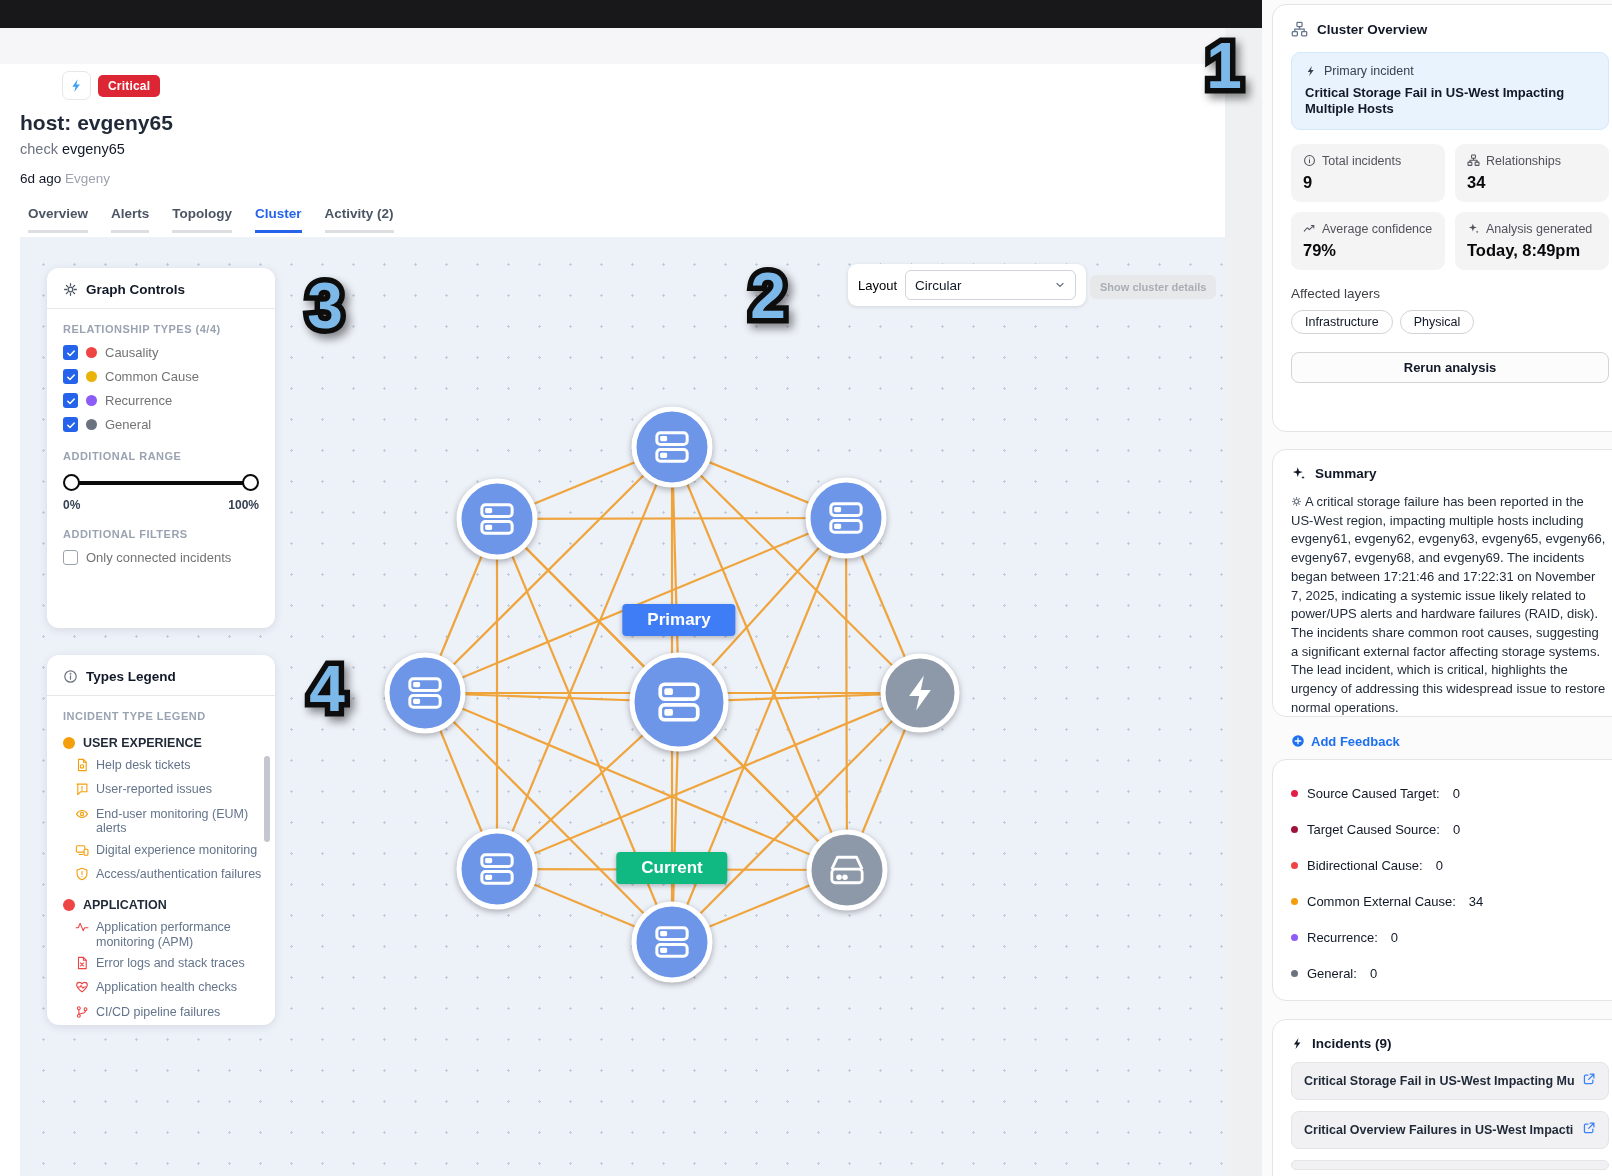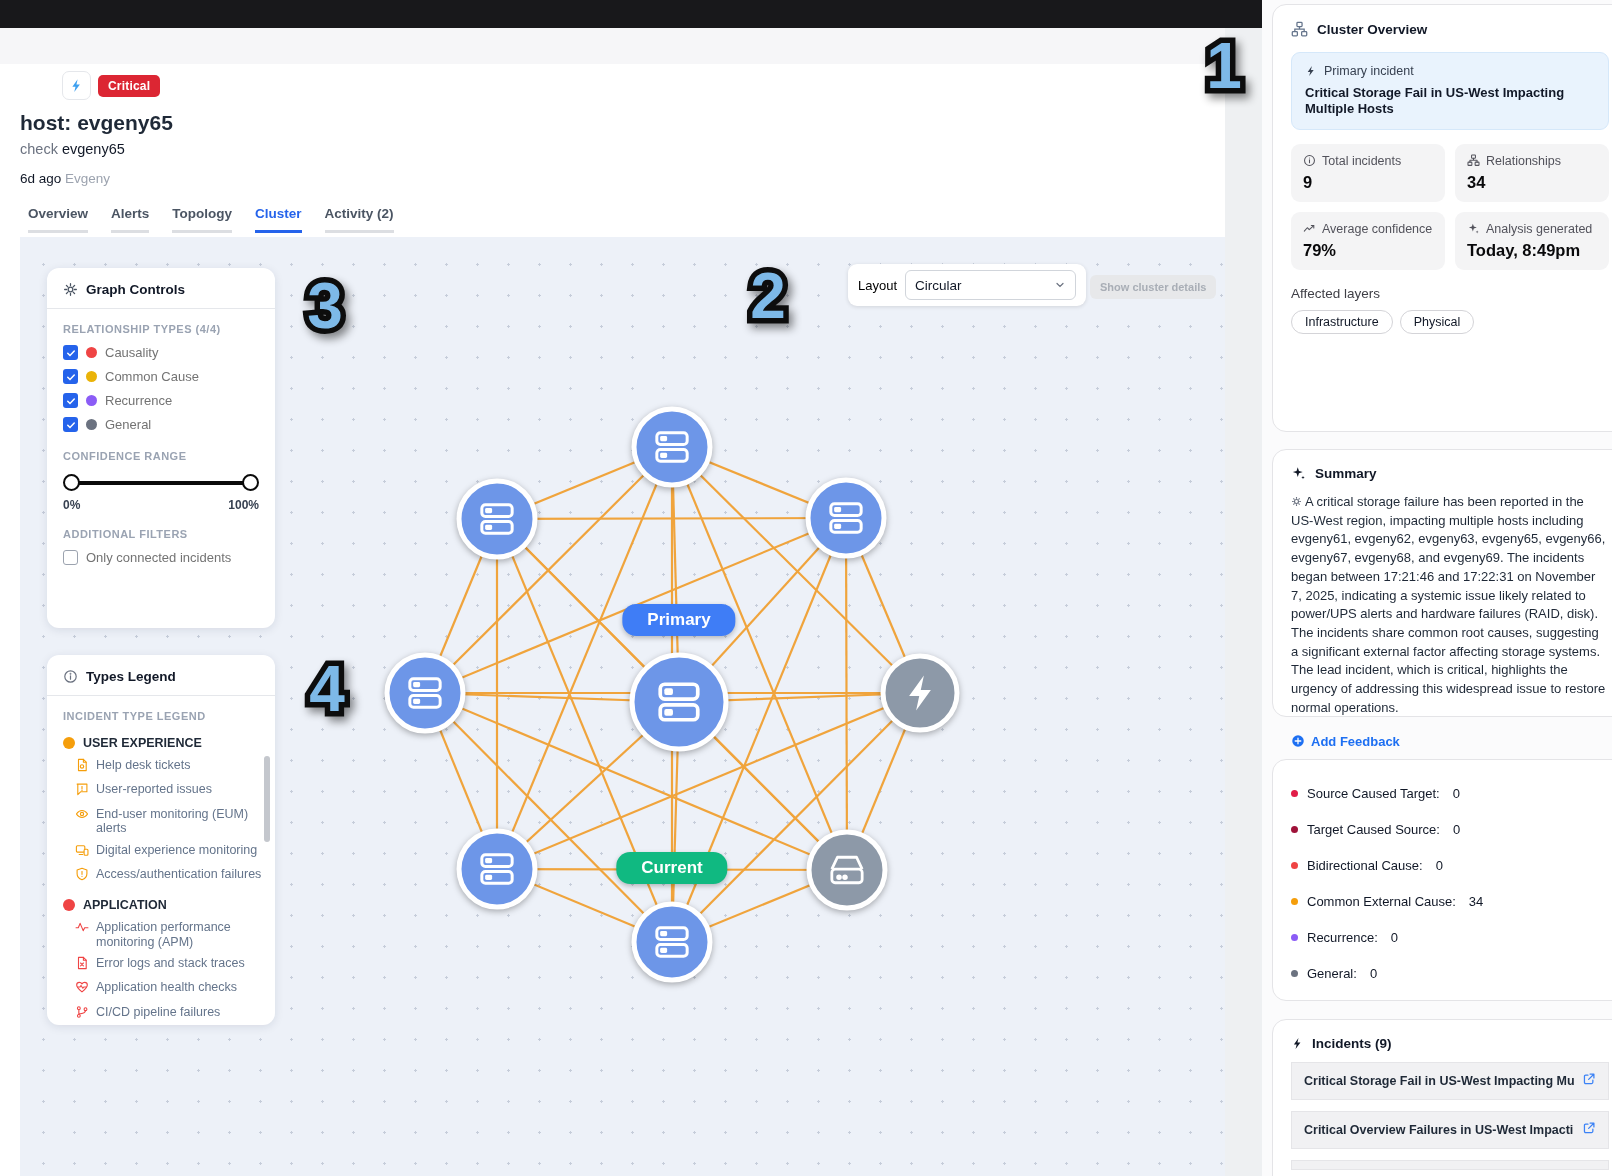--- a/index.html
+++ b/index.html
@@ -24,21 +24,21 @@
   .meta-line .author { color:#9ca3af; }
 
   .tabs { position:absolute; left:28px; top:206px; display:flex; gap:23px; }
   .tab { font-size:13.5px; font-weight:bold; color:#4b5563; padding-bottom:9px; border-bottom:3px solid #dcdee2; cursor:pointer; }
   .tab.active { color:#2563eb; border-bottom-color:#2563eb; }
 
   
   .graph-area { position:absolute; left:20px; top:237px; width:1205px; height:939px; background:#edf1f8; overflow:hidden;
     background-image:radial-gradient(#c6cdda 1.3px, transparent 1.3px); background-size:31px 31px; background-position:8px 12px; }
   #graph-svg { position:absolute; left:0; top:0; }
-  .node-label { position:absolute; transform:translate(-50%,-50%); color:#fff; font-weight:bold; font-size:17px; padding:6px 25px; border-radius:14px; box-shadow:0 2px 5px rgba(0,0,0,.25); }
+  .node-label { position:absolute; transform:translate(-50%,-50%); color:#fff; font-weight:bold; font-size:17px; padding:6px 25px; border-radius:4px; box-shadow:0 2px 5px rgba(0,0,0,.25); }
 
   .toolbar { position:absolute; left:828px; top:27px; width:238px; height:42px; background:#fff; border-radius:9px; box-shadow:0 1px 4px rgba(0,0,0,.12); display:flex; align-items:center; padding:0 10px; gap:8px; }
   .toolbar .lbl { font-size:13px; color:#000000; }
   .select { flex:1; height:30px; border:1px solid #d1d5db; border-radius:6px; background:#fff; display:flex; align-items:center; justify-content:space-between; padding:0 9px; font-size:13.5px; color:#111827; }
   .show-details-btn { position:absolute; left:1070px; top:38px; background:#e7e8ea; border:none; border-radius:6px; padding:6px 10px; font-size:11px; font-weight:bold; color:#a9aeb6; font-family:inherit; }
 
   .panel { position:absolute; background:#fff; border-radius:12px; box-shadow:0 2px 10px rgba(20,30,60,.10); }
   .panel-head { display:flex; align-items:center; gap:8px; font-size:13.5px; font-weight:bold; color:#111827; padding:14px 16px 11px; border-bottom:1px solid #e5e7eb; }
   .sec-label { font-size:11px; font-weight:bold; letter-spacing:.5px; color:#9aa3b2; margin:14px 0 10px; }
 
@@ -79,21 +79,21 @@
   .rerun-btn { margin-top:18px; width:100%; background:#fcfcfd; border:1px solid #d4d4d8; border-radius:8px; padding:7px 0; font-size:13px; font-weight:bold; color:#111827; font-family:inherit; }
 
   .summary-text { margin-top:12px; font-size:13px; line-height:1.44; color:#1f2937; }
   .add-feedback { display:flex; align-items:center; gap:6px; margin-top:16px; font-size:13px; font-weight:bold; color:#1d6ff2; cursor:pointer; }
 
   .rel-row { display:flex; align-items:center; gap:9px; font-size:13px; color:#111827; margin-bottom:21px; }
   .rel-row:last-child { margin-bottom:0; }
   .rel-val { margin-left:4px; }
 
   .inc-head { display:flex; align-items:center; gap:8px; font-size:13.5px; font-weight:bold; color:#111827; }
-  .inc-row { margin-top:11px; background:#f1f1f3; border:1px solid #e5e5e8; border-radius:0; padding:9px 12px; display:flex; align-items:center; justify-content:space-between; gap:8px; }
+  .inc-row { margin-top:11px; background:#f1f1f3; border:1px solid #e5e5e8; border-radius:8px; padding:9px 12px; display:flex; align-items:center; justify-content:space-between; gap:8px; }
   .inc-title { font-size:12.5px; font-weight:bold; color:#1f2937; white-space:nowrap; overflow:hidden; }
 
   
   .ann { position:absolute; z-index:50; filter:drop-shadow(4px 5px 4px rgba(0,0,0,.45)); }
   .ann text { font-family:"Liberation Sans", sans-serif; font-weight:bold; font-size:64px; fill:#7db9e8; stroke:#0d0d0d; stroke-width:11px; paint-order:stroke fill; }
 </style>
 </head>
 <body>
 
 <div class="black-bar"></div>
@@ -293,21 +293,21 @@
             <div class="type-row">
               <span class="cb on">
                 <svg width="10" height="10" viewBox="0 0 20 20">
                   <path d="M3.5 10.5l4.5 4.5 8.5-9" stroke="#fff" stroke-width="3" fill="none" stroke-linecap="round"></path>
                 </svg>
               </span>
               <span class="dot" style="width:11px;height:11px;background:#6b7280"></span>
               <span class="txt">General</span>
             </div>
           </div>
-        <div class="sec-label" style="margin-top:18px;">CONFIDENCE RANGE</div>
+        <div class="sec-label" style="margin-top:18px;">ADDITIONAL RANGE</div>
         <div class="slider">
           <div class="track"></div>
           <div class="handle" style="left:-2px;"></div>
           <div class="handle" style="right:-2px;"></div>
         </div>
         <div class="range-ends">
           <span>0%</span>
           <span>100%</span>
         </div>
         <div class="sec-label" style="margin-top:16px;">ADDITIONAL FILTERS</div>
@@ -506,20 +506,21 @@
             <span>Analysis generated</span>
           </div>
           <div class="stat-value">Today, 8:49pm</div>
         </div>
       </div>
     <div class="layers-label">Affected layers</div>
     <div class="pill-row" id="layer-pills">
         <span class="pill">Infrastructure</span>
         <span class="pill">Physical</span>
       </div>
+    <button class="rerun-btn">Rerun analysis</button>
   </div>
 
   <div class="card" style="top:449px; height:268px;">
     <div class="card-head">
       <svg width="15" height="15" viewBox="0 0 20 20">
           <path d="M9 1.5l1.6 5 5 1.6-5 1.6-1.6 5-1.6-5-5-1.6 5-1.6z" fill="#111827"></path>
           <path d="M16 13l.6 1.7 1.7.6-1.7.6-.6 1.7-.6-1.7-1.7-.6 1.7-.6z" fill="#111827"></path>
         </svg>
       <span>Summary</span>
     </div>

